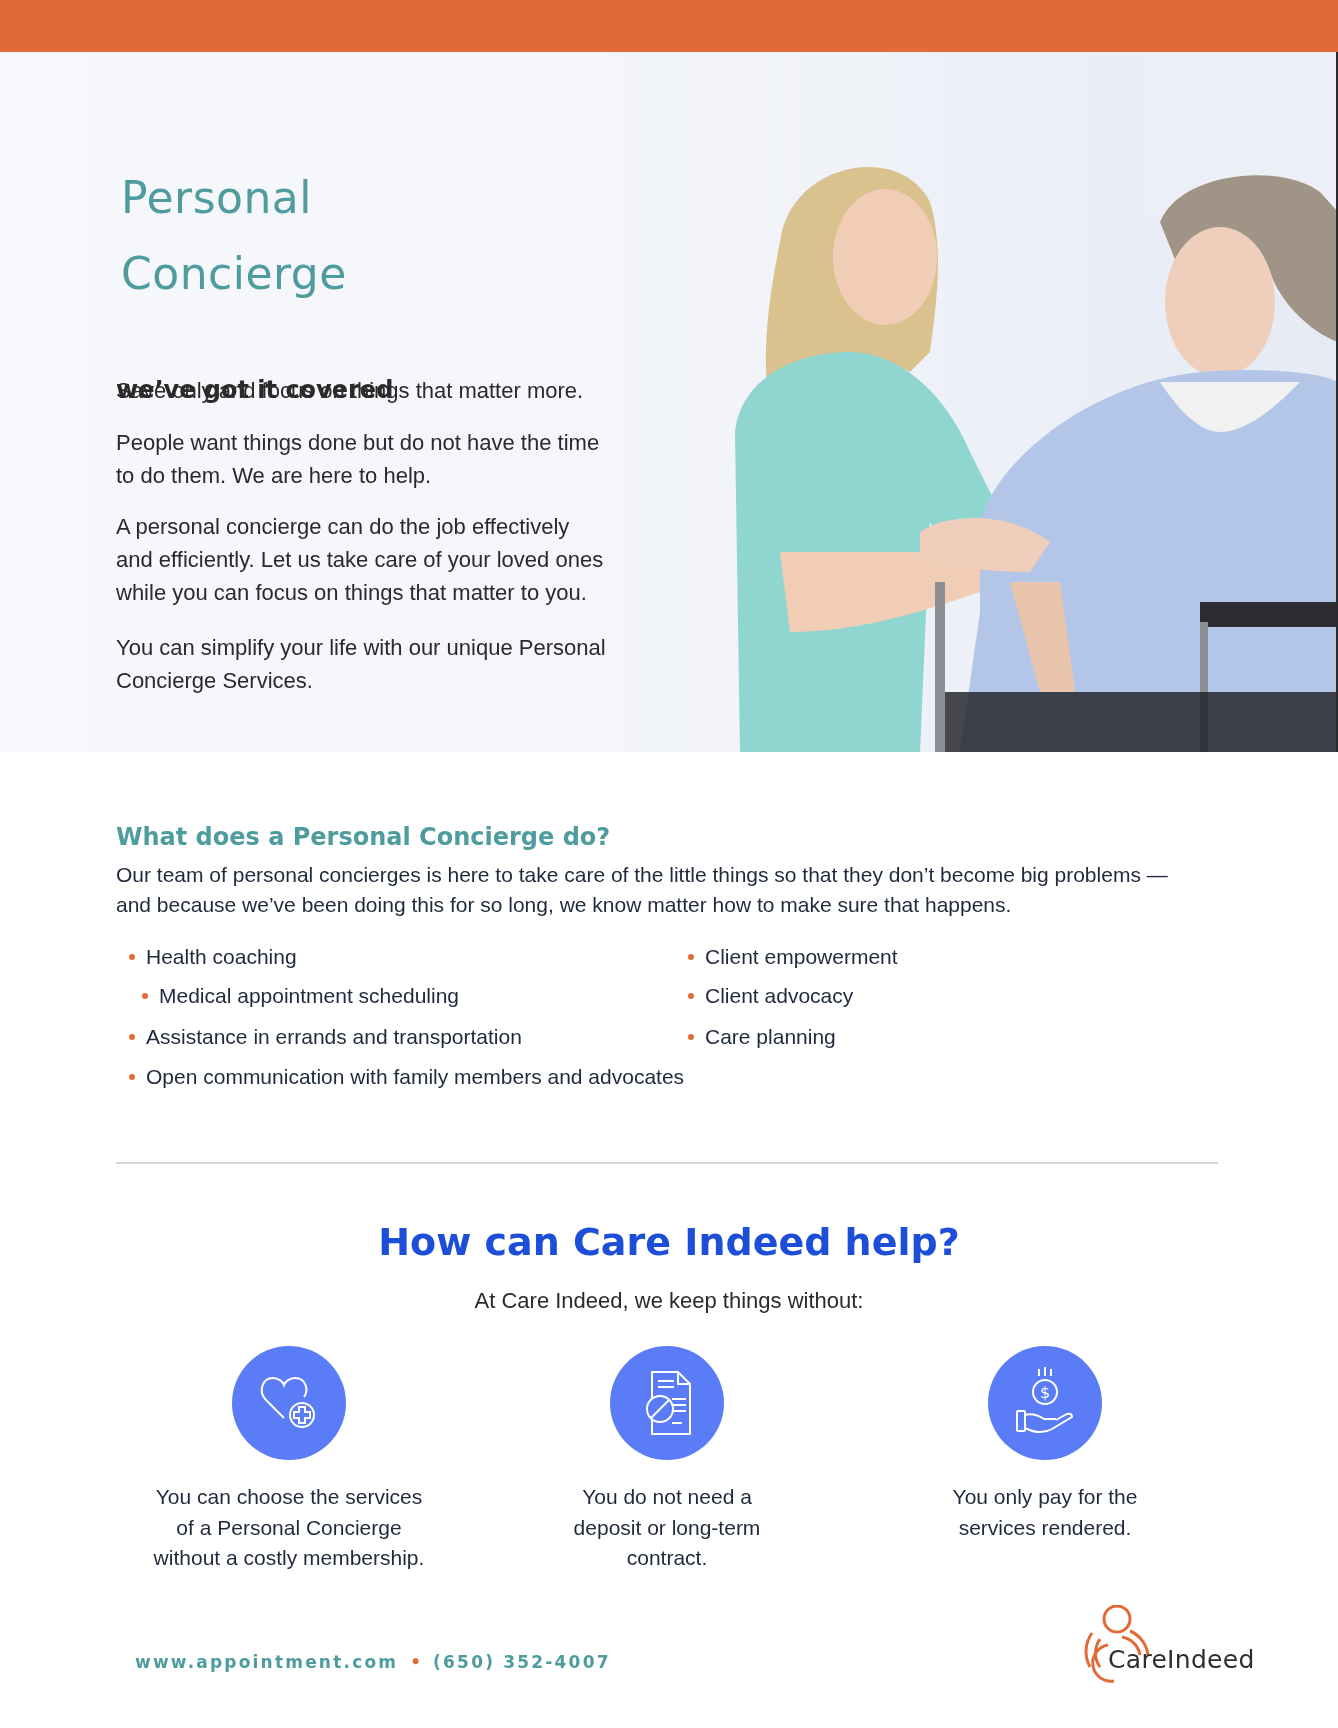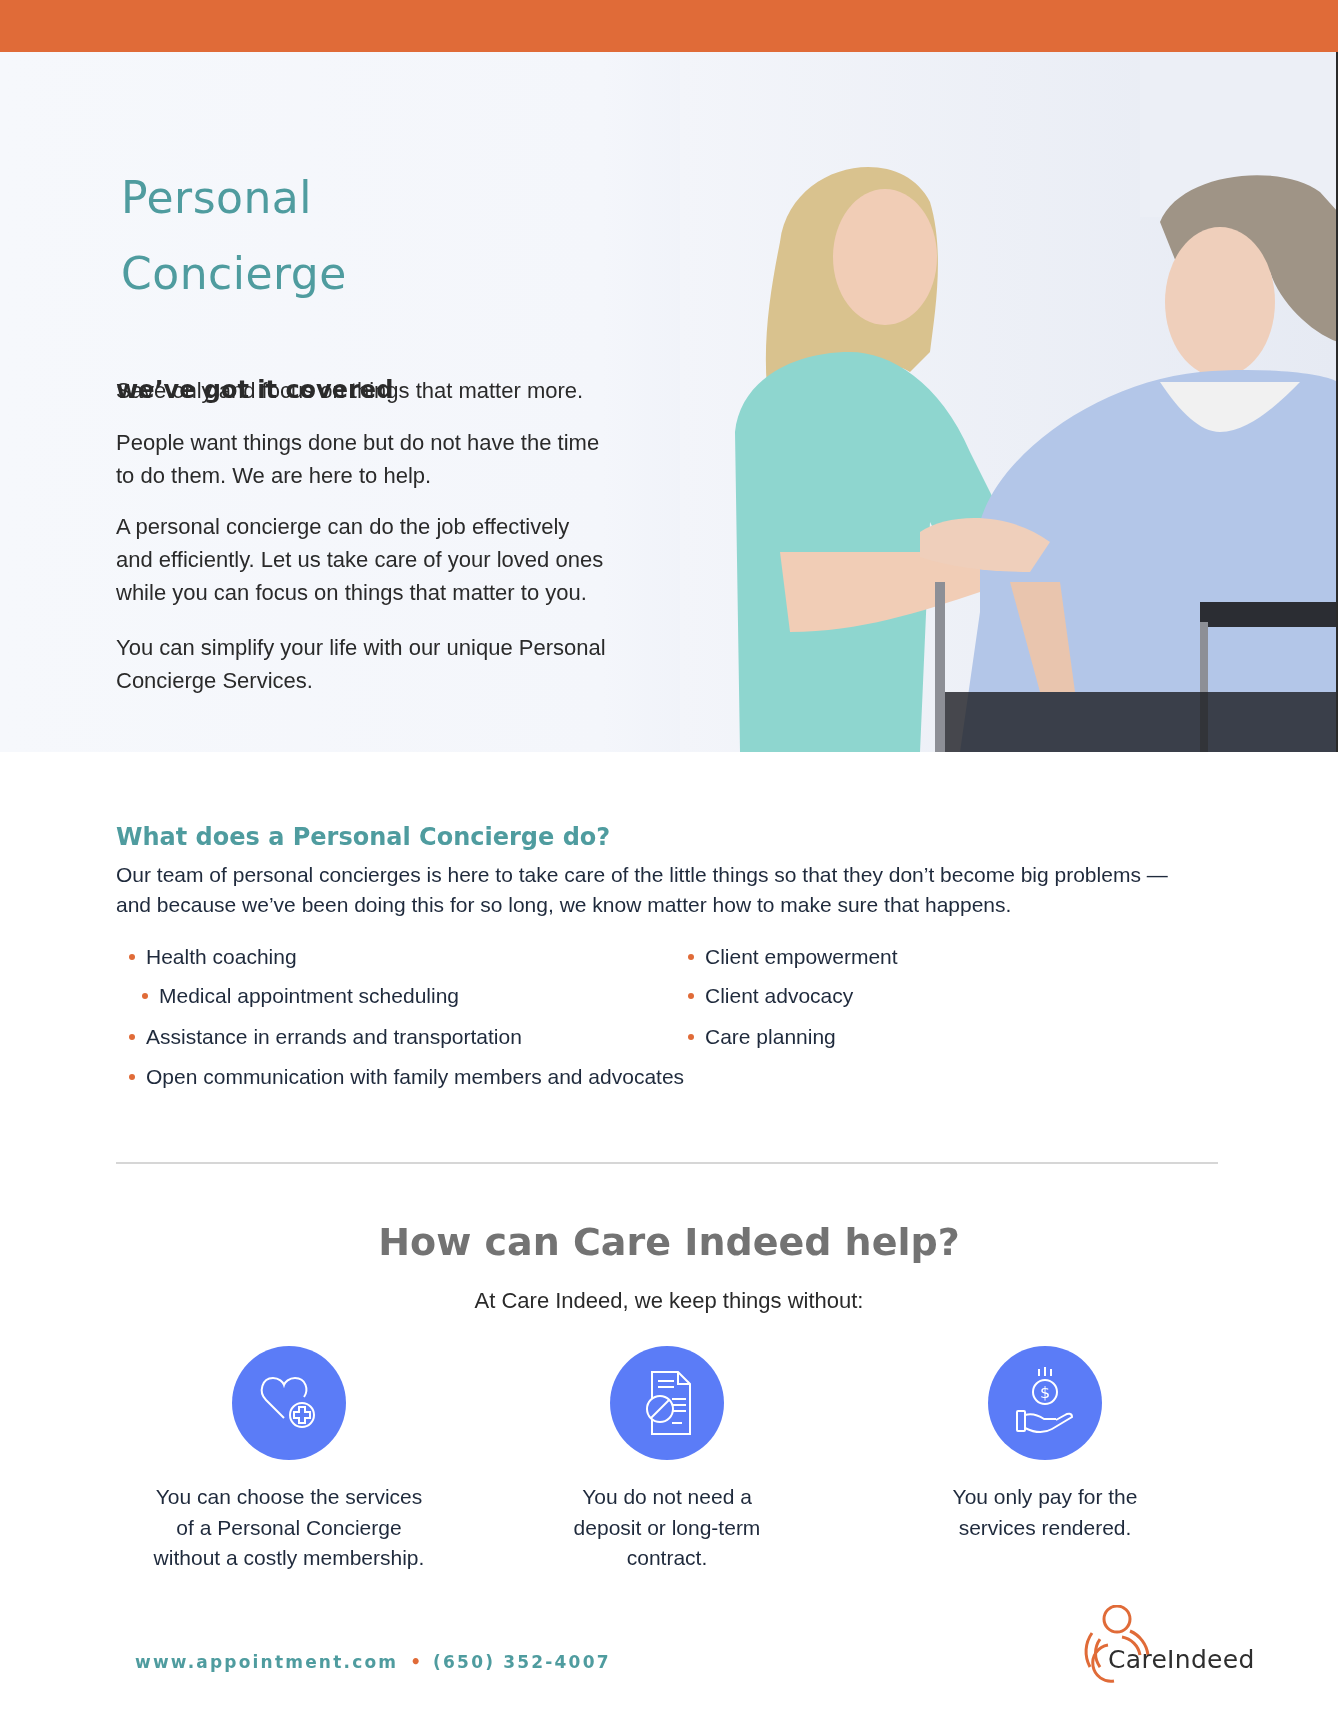--- a/index.html
+++ b/index.html
@@ -44,21 +44,21 @@
   .bullets { position: absolute; left: 0; top: 0; margin: 0; padding: 0; list-style: none; }
   .bullet {
     position: absolute; font-size: 21px; line-height: 28px; color: #1f2a3c; white-space: nowrap;
   }
   .bullet .dot {
     position: absolute; left: -17px; top: 11px; width: 6px; height: 6px; border-radius: 50%; background: #e06b38;
   }
   .divider { position: absolute; left: 116px; top: 1162px; width: 1102px; height: 2px; background: #d6d6d6; }
   .help-heading {
     position: absolute; left: 0; top: 1220px; width: 1338px; margin: 0; text-align: center;
-    font-family: "DejaVu Sans", sans-serif; font-weight: bold; font-size: 38px; color: #737373;
+    font-family: "DejaVu Sans", sans-serif; font-weight: bold; font-size: 38px; color: #1d4ed8;
   }
   .help-sub {
     position: absolute; left: 0; top: 1288px; width: 1338px; margin: 0; text-align: center;
     font-size: 22px; color: #2a2a2a;
   }
   .feature { position: absolute; top: 1346px; width: 330px; text-align: center; }
   .feature .circle {
     width: 114px; height: 114px; border-radius: 50%; background: #5b7cf7;
     margin: 0 auto; display: flex; align-items: center; justify-content: center;
   }

